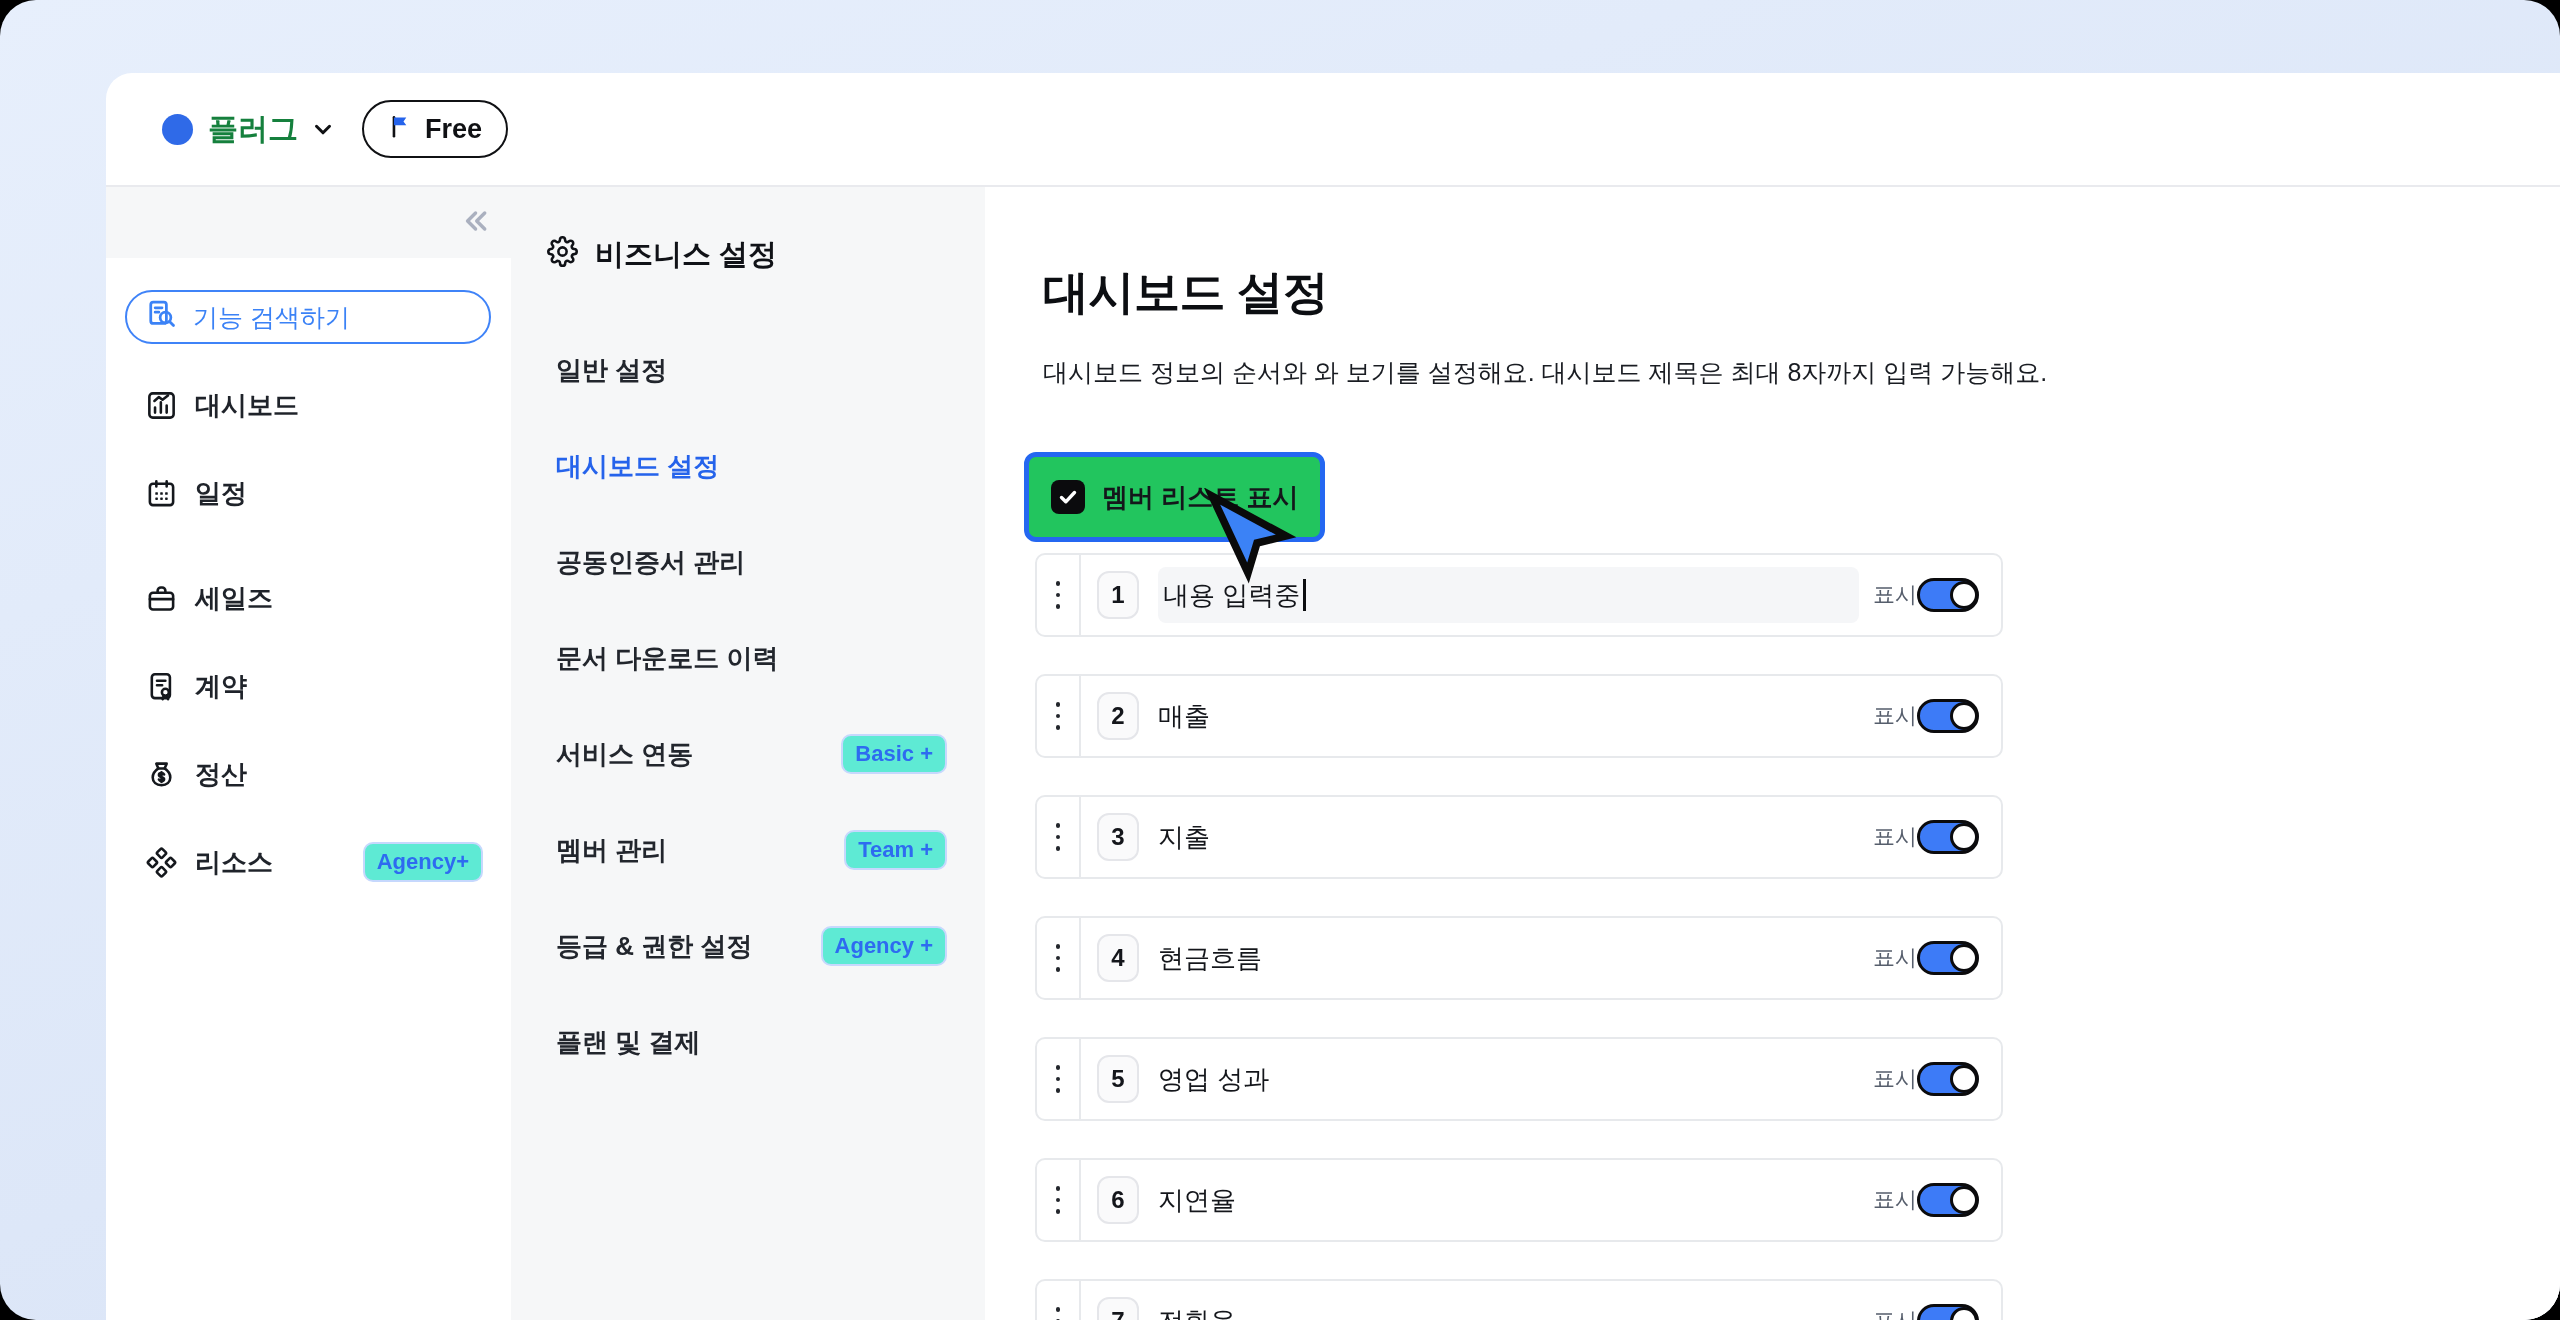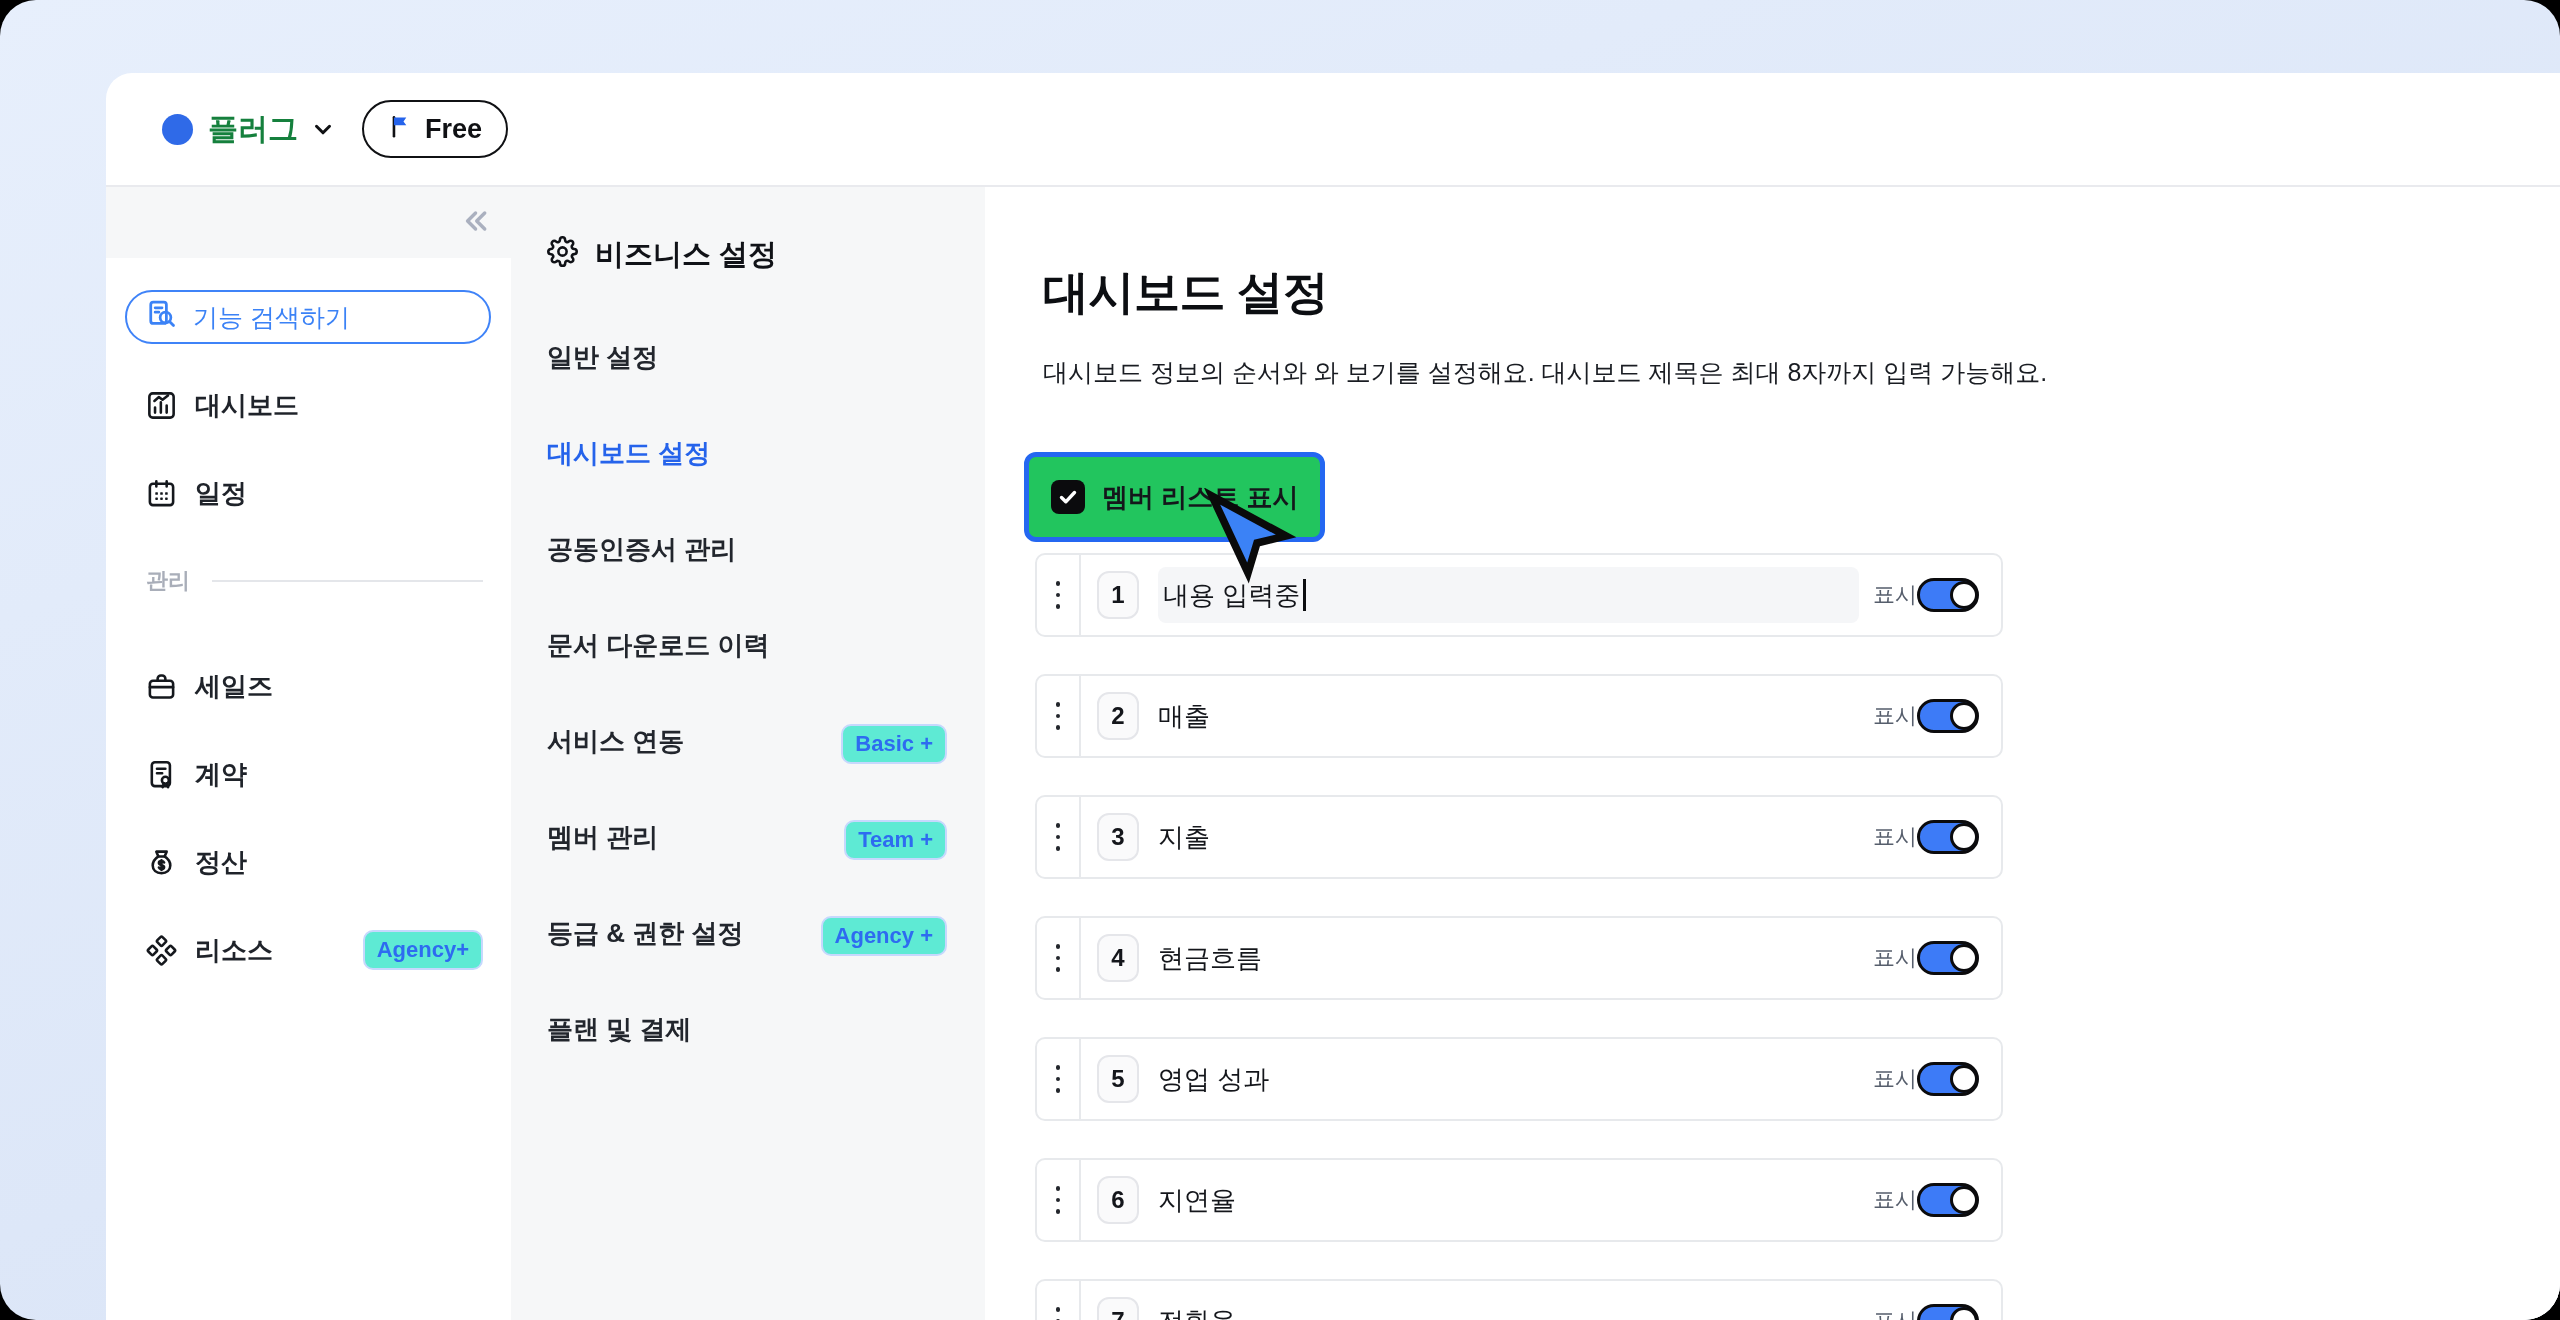--- a/index.html
+++ b/index.html
@@ -37,22 +37,22 @@
   .side-section .lbl { font-size:22px; color:#a9aeb9; font-weight:600; }
   .side-section .line { flex:1; height:2px; background:#e4e6ea; }
   .pill-badge { margin-left:auto; background:#5eead4; border:2px solid #c6d8fd; color:#2e6bf0;
     border-radius:10px; font-size:22px; font-weight:700; padding:5px 12px; white-space:nowrap; }
 
   
   .settingsnav { flex:0 0 474px; background:#f6f7f8; padding:38px 38px 0 36px; }
   .settings-head { display:flex; align-items:center; gap:17px; height:60px; font-size:29px;
     font-weight:700; color:#101217; }
   .settings-list .settings-item:first-child { margin-top:55px; }
-  .settings-item { height:60px; display:flex; align-items:flex-start; margin-bottom:36px;
-    font-size:26px; font-weight:600; color:#22262d; cursor:pointer; }
+  .settings-item { height:60px; display:flex; align-items:center; margin-bottom:36px;
+    font-size:26px; font-weight:600; color:#22262d; cursor:pointer;margin-left:9px; }
   .settings-item.active { color:#2563eb; }
   .settings-item .pill-badge { margin-left:auto; }
 
   
   .main { flex:1; padding-left:50px; position:relative; background:#fff; }
   .page-title { margin:78px 0 0 8px; font-size:46px; line-height:54px; font-weight:800;
     color:#0c0e12; letter-spacing:-0.5px; }
   .page-desc { margin:36px 0 16px 8px; font-size:25px; line-height:34px; color:#191c22; }
   .checkbox-ring { display:inline-flex; align-items:center; gap:17px; margin:47px 0 0 -11px;
     border:5px solid #2467f1; border-radius:12px; padding:0 22px; height:90px; background:#22c55e; }
@@ -150,24 +150,20 @@
                     <rect x="14.8" y="11" width="2" height="2" rx=".5"></rect>
                     <rect x="7.2" y="15" width="2" height="2" rx=".5"></rect>
                     <rect x="11" y="15" width="2" height="2" rx=".5"></rect>
                     <rect x="14.8" y="15" width="2" height="2" rx=".5"></rect>
                   </g>
                 </svg>
               </span>
     <span class="txt">일정</span>
   </div>
           </div>
-        <div class="side-section">
-          <span class="lbl">관리</span>
-          <span class="line"></span>
-        </div>
         <div class="side-list" id="side-list-admin">
             <div class="side-item">
     <span class="icon">
                 <svg width="31" height="31" viewBox="0 0 24 24" fill="none" stroke="#15181d" stroke-width="2" stroke-linecap="round" stroke-linejoin="round">
                   <rect x="3" y="7.5" width="18" height="13" rx="2.4"></rect>
                   <path d="M9 7.5V6a2.5 2.5 0 0 1 2.5-2.5h1A2.5 2.5 0 0 1 15 6v1.5M3 12.5h18"></path>
                 </svg>
               </span>
     <span class="txt">세일즈</span>
   </div>

